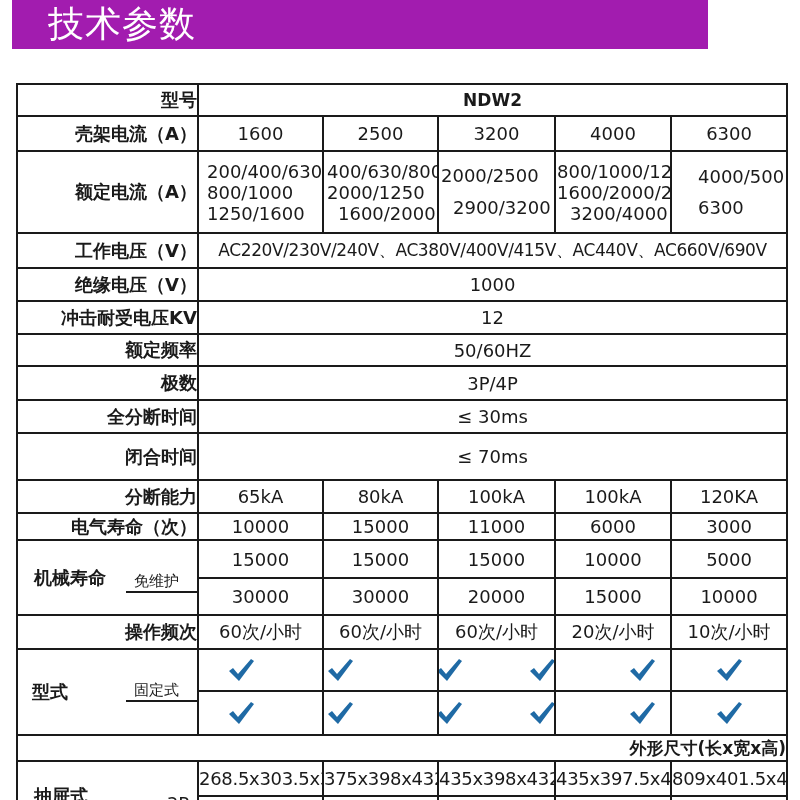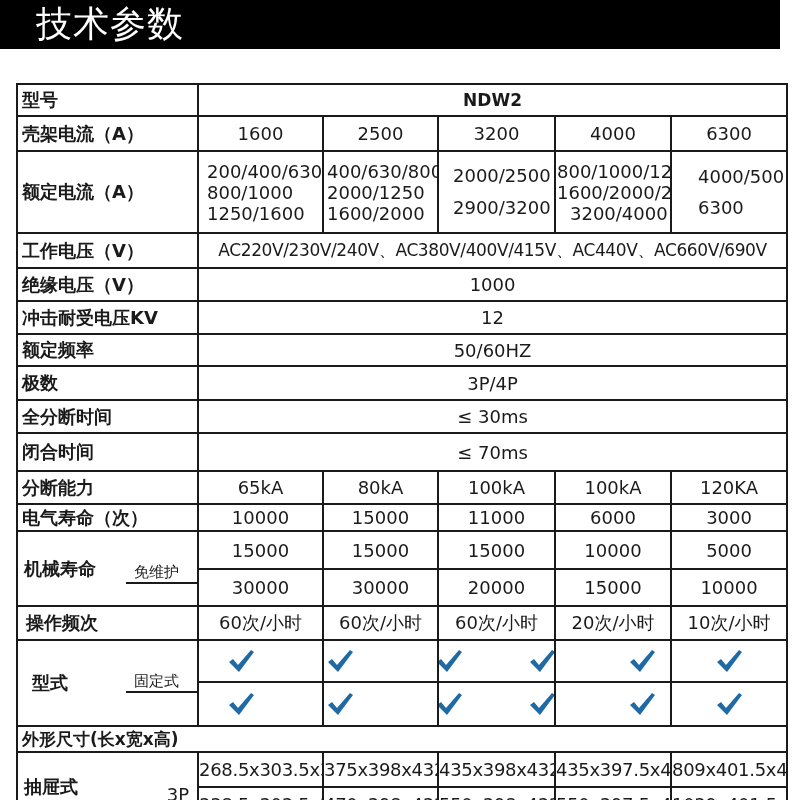--- a/index.html
+++ b/index.html
@@ -1,29 +1,29 @@
 <!DOCTYPE html>
 <html><head>
 <meta charset="utf-8">
 <style>
   * { box-sizing: border-box; margin: 0; padding: 0; }
   html, body { width: 800px; height: 800px; overflow: hidden; background: #ffffff; }
   body { font-family: "DejaVu Sans", "Liberation Sans", sans-serif; color: #1a1a1a; position: relative; }
-  .banner { position: absolute; left: 0; top: 0; width: 780px; height: 49px; background: #000000; }
+  .banner { position: absolute; left: 12px; top: 0; width: 696px; height: 49px; background: #a21caf; }
   .banner-title { position: absolute; left: 36px; top: 2px; font-size: 36px; color: #ffffff; font-weight: normal; letter-spacing: 1px; line-height: 44px; }
   .tbl { position: absolute; left: 16px; top: 83px; width: 770px; border-collapse: collapse; table-layout: fixed; }
   .tbl td { border: 2px solid #1a1a1a; text-align: center; vertical-align: middle; font-size: 18px; padding: 0; white-space: nowrap; overflow: hidden; }
-  .tbl td.lbl { text-align: left; padding-left: 4px; font-size: 18px; }
+  .tbl td.lbl { text-align: right; padding-left: 4px; font-size: 18px; }
   .tbl td.lbl.bold { font-weight: bold; }
   .small { font-size: 15px; line-height: 21px; }
   .xsmall { font-size: 13.5px; line-height: 21px; }
   .dim { font-size: 14.5px; letter-spacing: -0.3px; }
   .split-cell { position: relative; padding: 0 !important; }
   .split-wrap { display: flex; height: 100%; align-items: stretch; }
-  .split-main { width: 108px; display: flex; align-items: center; padding-left: 6px; font-size: 18px; }
+  .split-main { width: 108px; display: flex; align-items: center; padding-left: 16px; font-size: 18px; }
   .split-subs { flex: 1; display: flex; flex-direction: column; }
   .split-subs div { flex: 1; display: flex; align-items: center; justify-content: flex-start; padding-left: 8px; font-size: 15px; margin-top: 31px; }
   .split-subs div:first-child { border-bottom: 2px solid #1a1a1a; }
   .split-subs.pole div { justify-content: flex-end; padding-right: 8px; font-size: 18px; }
   .check { display: inline-block; width: 28px; height: 24px; vertical-align: middle; }
   .check svg { width: 28px; height: 24px; }
   .ck-cell { position: relative; }
   .ck-left { position: absolute; left: 6px; top: 50%; transform: translateY(-50%); }
   .ck-right { position: absolute; right: 2px; top: 50%; transform: translateY(-50%); }
   .ck-mid { position: absolute; left: 50%; top: 50%; transform: translate(-50%,-50%); }
@@ -64,24 +64,24 @@
   <tr style="height:82px">
     <td class="lbl bold">额定电流（A）</td>
     <td class="small">
       <span class="ml">200/400/630</span>
       <span class="ml">800/1000</span>
       <span class="ml">1250/1600</span>
     </td>
     <td class="small">
       <span class="ml" style="padding-left:3px">400/630/800</span>
       <span class="ml" style="padding-left:3px">2000/1250</span>
-      <span class="ml" style="padding-left:3px">1600/2000</span>
+      <span class="ml" style="padding-left:14px">1600/2000</span>
     </td>
     <td class="small" style="line-height:32px">
-      <span class="ml" style="padding-left:14px">2000/2500</span>
+      <span class="ml" style="padding-left:2px">2000/2500</span>
       <span class="ml" style="padding-left:14px">2900/3200</span>
     </td>
     <td class="xsmall">
       <span class="ml" style="padding-left:1px">800/1000/1250</span>
       <span class="ml" style="padding-left:1px">1600/2000/2500</span>
       <span class="ml" style="padding-left:14px">3200/4000</span>
     </td>
     <td class="small" style="line-height:31px">
       <span class="ml" style="padding-left:26px">4000/500</span>
       <span class="ml" style="padding-left:26px">6300</span>
@@ -111,21 +111,21 @@
   <tr style="height:34px">
     <td class="lbl bold">极数</td>
     <td colspan="5">3P/4P</td>
   </tr>
 
   <tr style="height:33px">
     <td class="lbl bold">全分断时间</td>
     <td colspan="5">≤ 30ms</td>
   </tr>
 
-  <tr style="height:38px">
+  <tr style="height:47px">
     <td class="lbl bold">闭合时间</td>
     <td colspan="5">≤ 70ms</td>
   </tr>
 
   <tr style="height:33px">
     <td class="lbl bold">分断能力</td>
     <td>65kA</td>
     <td>80kA</td>
     <td>100kA</td>
     <td>100kA</td>

